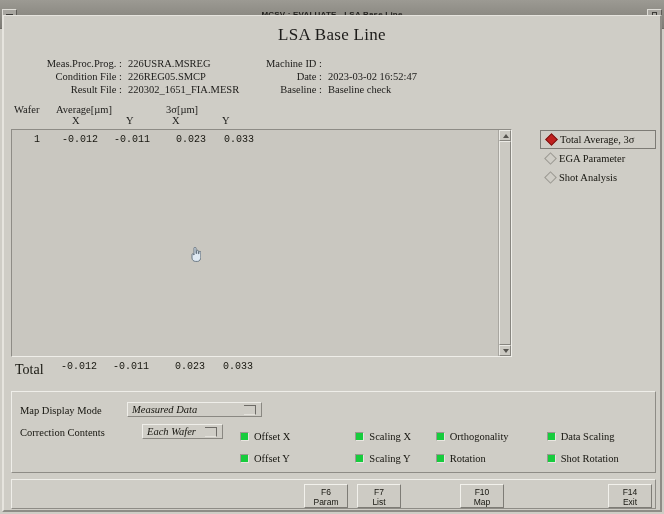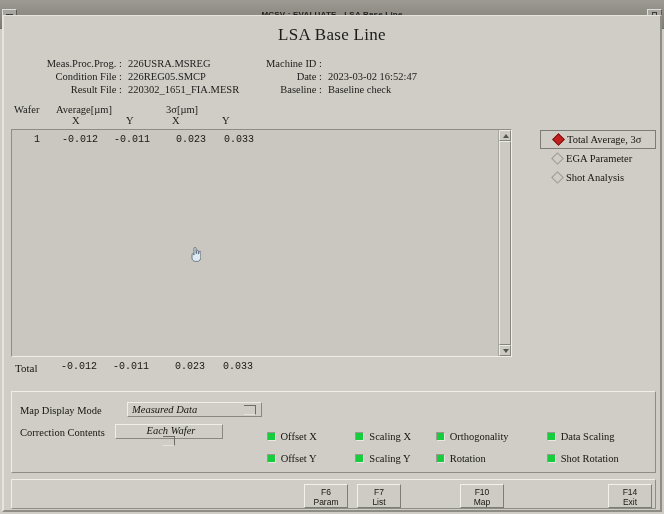--- a/index.html
+++ b/index.html
@@ -221,35 +221,35 @@
     left: 7px; top: 345px;
     height: 14px;
     font-family: "Liberation Mono", monospace;
     font-size: 10px;
     color: #17160f;
   }
   .total-label {
     position: absolute;
     left: 4px; top: 1px;
     font-family: "Liberation Serif", serif;
-    font-size: 11px;
+    font-size: 14px;
   }
 
   
   .radio-group {
     position: absolute;
     left: 536px; top: 114px;
     width: 116px;
   }
   .radio-item {
     position: relative;
     height: 19px;
     display: flex;
     align-items: center;
-    padding-left: 13px;
+    padding-left: 6px;
     font-size: 10.5px;
     color: #16150f;
     box-sizing: border-box;
   }
   .radio-item.selected {
     border: 1px solid #7d7b75;
     background: #cfcdc6;
   }
   .diamond {
     width: 9px; height: 9px;
@@ -317,21 +317,21 @@
     height: 22px;
     align-items: center;
   }
   .check-item {
     display: flex;
     align-items: center;
     font-size: 10.5px;
     color: #16150f;
     white-space: nowrap;
   }
-  .check-item.c1 { width: 108px; justify-content: center; }
+  .check-item.c1 { width: 108px; }
   .check-item.c2 { width: 84px; padding-left: 12px; }
   .check-item.c3 { width: 116px; }
   .check-item.c4 { width: 108px; }
   .cbox {
     width: 9px; height: 9px;
     margin-right: 5px;
     flex: 0 0 auto;
     background: #17cc3d;
     border: 1px solid #9a9891;
     border-right-color: #e8e6e0;
@@ -479,21 +479,21 @@
 
     <div class="settings">
       <span class="set-label" style="left:8px; top:13px;">Map Display Mode</span>
       <span class="set-label" style="left:8px; top:35px;">Correction Contents</span>
 
       <div class="dropdown" style="left:115px; top:10px; width:135px;">
         <span class="dd-text">Measured Data</span>
         <span class="dd-arrow"></span>
       </div>
 
-      <div class="dropdown" style="left:103px; top:32px; width:108px;flex-direction:column;">
+      <div class="dropdown" style="left:130px; top:32px; width:81px;">
         <span class="dd-text">Each Wafer</span>
         <span class="dd-arrow"></span>
       </div>
 
       <div class="checks">
         <div class="check-row">
           <span class="check-item c1">
             <span class="cbox"></span>
             <span>Offset X</span>
           </span>

